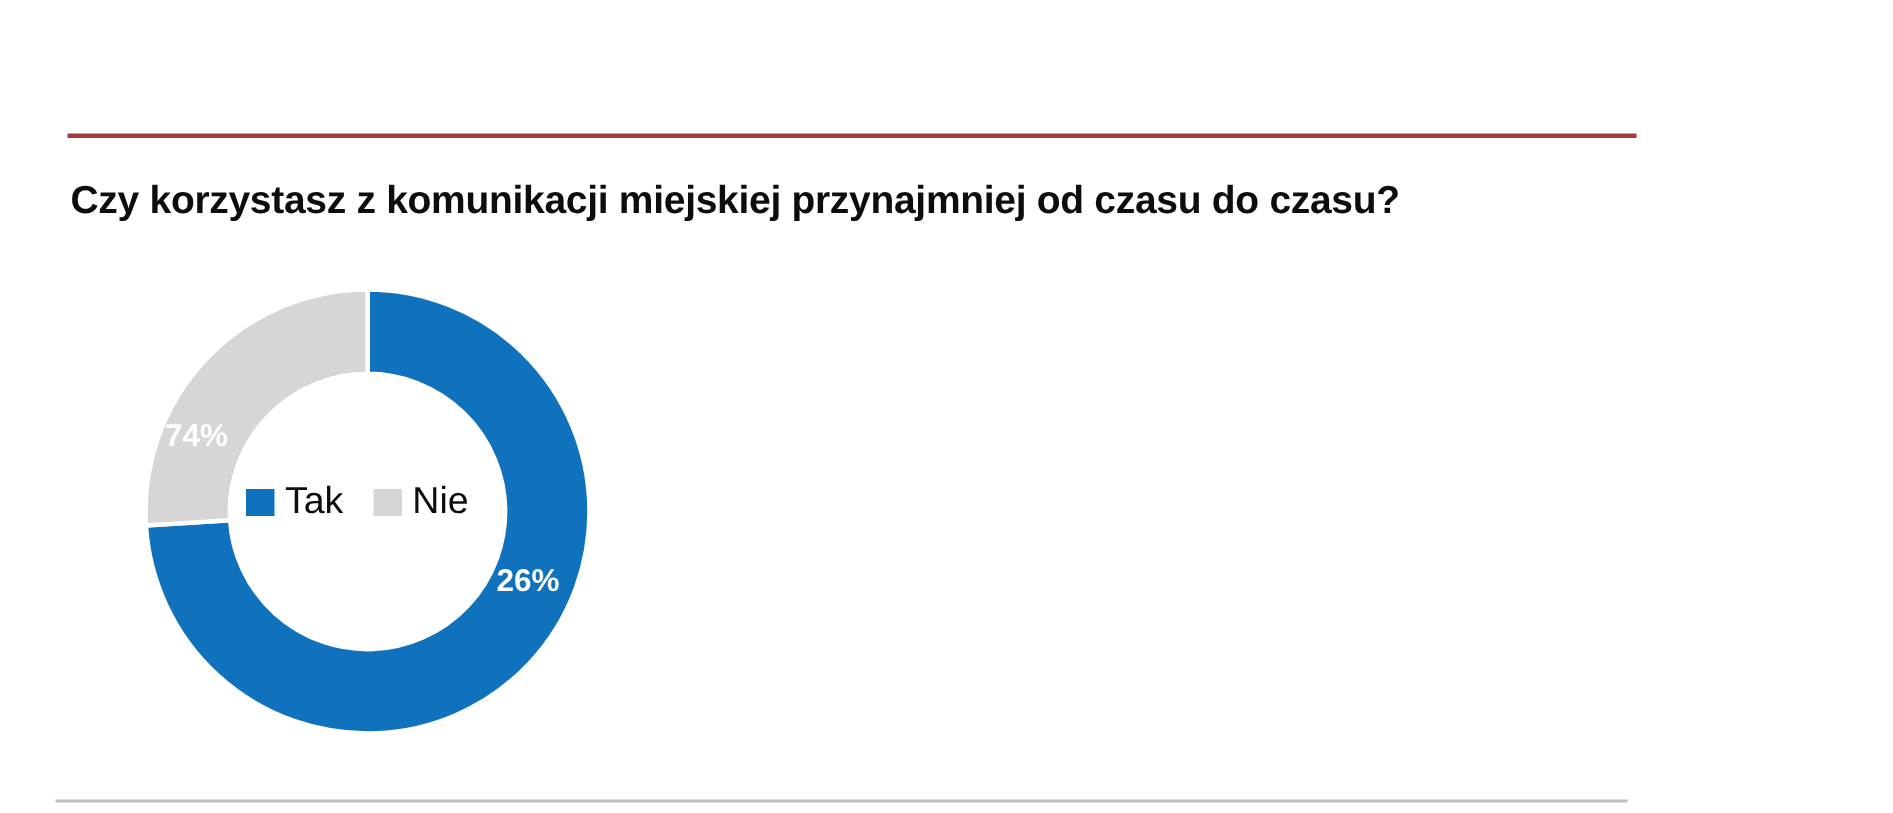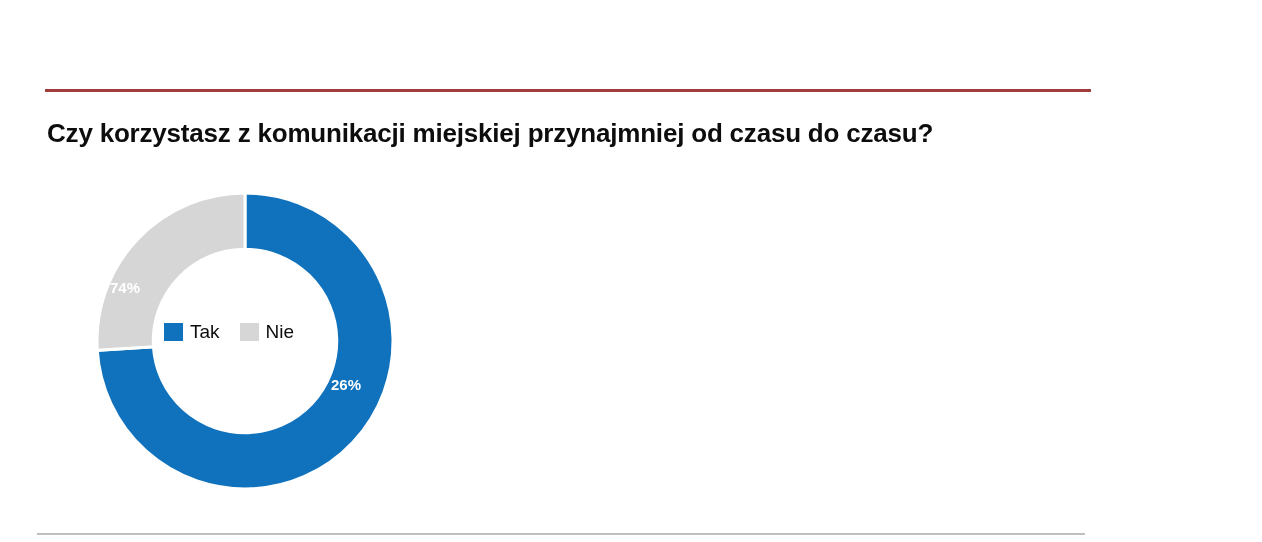--- a/index.html
+++ b/index.html
@@ -69,21 +69,21 @@
     height: 298px;
   }
   .donut-svg {
     display: block;
     width: 298px;
     height: 298px;
   }
   
   .pct-label {
     position: absolute;
-    font-size: 15px;
+    font-size: 21px;
     font-weight: bold;
     color: #FFFFFF;
     white-space: nowrap;
   }
   .pct-tak {
     left: 24px;
     top: 97px;
   }
   .pct-nie {
     left: 245px;
@@ -103,21 +103,21 @@
     display: flex;
     align-items: center;
     gap: 7px;
   }
   .legend-swatch {
     width: 19px;
     height: 18px;
     flex: 0 0 auto;
   }
   .legend-label {
-    font-size: 19px;
+    font-size: 25px;
     color: #0D0D0D;
     line-height: 1;
   }
 </style>
 </head>
 <body>
 
 <div class="slide">
 
   <div class="rule-top" style="background: rgb(163, 61, 61);"></div>

